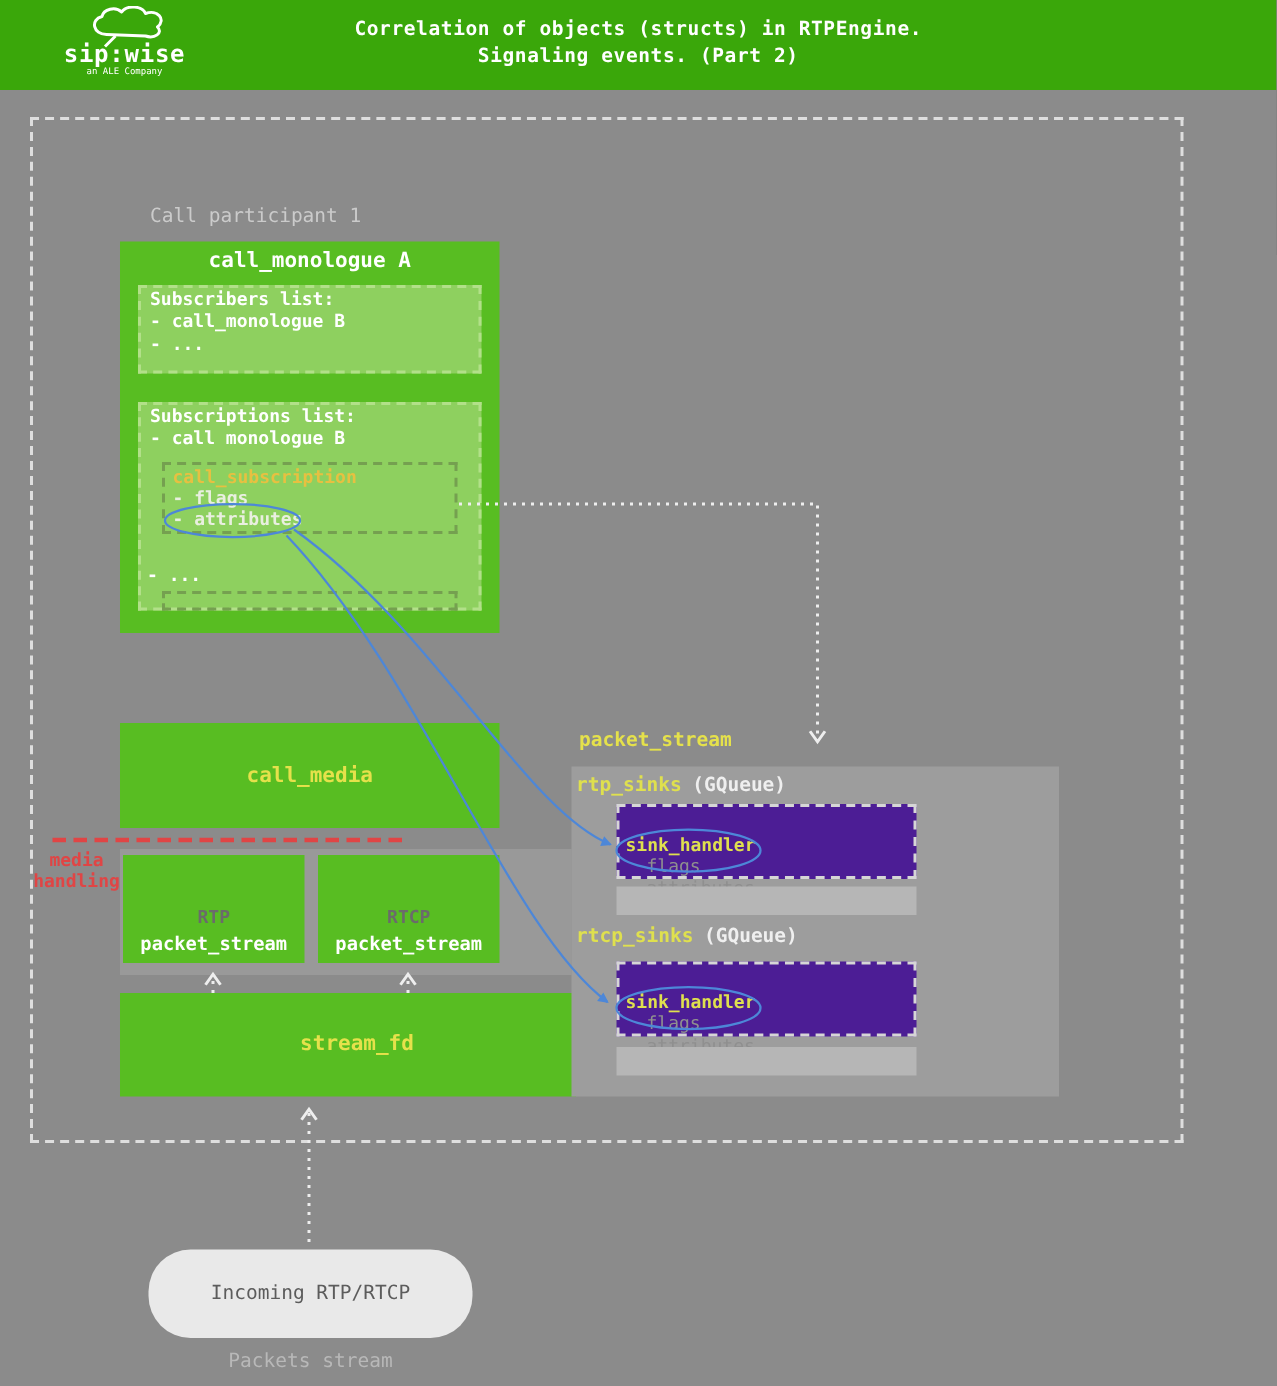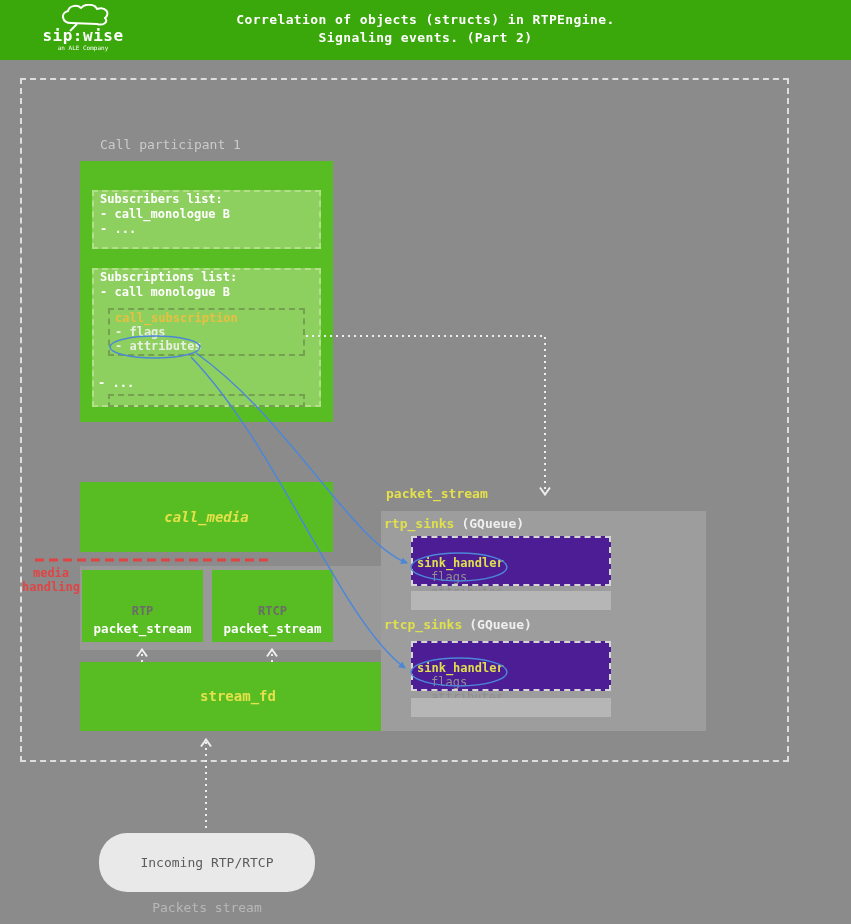--- a/index.html
+++ b/index.html
@@ -35,21 +35,21 @@
 
   .call-subscription { left:108px; top:308px; width:197px; height:48px;
                        border:2px dashed #75a050; padding:1px 5px; }
   .cs-title { color:#e7c041; font-weight:bold; font-size:12px; line-height:14px; }
   .cs-line  { color:#e9efe0; font-weight:bold; font-size:12px; line-height:14px; }
   .subs-more { left:98px; top:376px; font-size:12px; font-weight:bold; color:#ffffff; }
   .empty-sub { left:108px; top:394px; width:197px; height:13px; border:2px dashed #75a050; }
 
   .call-media { left:80px; top:482px; width:253px; height:70px; }
   .cm-title { width:100%; line-height:70px; text-align:center; color:#e5e14b;
-              font-weight:bold; font-size:14px;font-style:italic; }
+              font-weight:bold; font-size:14px; }
 
   .media-lbl { left:20px; top:566px; width:62px; text-align:center; color:#e04545;
                font-weight:bold; font-size:12px; line-height:14px; }
 
   .ps-gray { left:80px; top:566px; width:301px; height:84px; background:#999999; }
   .ps-box { width:121px; height:72px; text-align:center; padding-top:8px; }
   .rtp-box  { left:82px;  top:570px; }
   .rtcp-box { left:212px; top:570px; }
   .ps-label { color:#6b6b6b; font-size:12px; font-weight:bold;margin-top:26px; }
   .ps-title { color:#ffffff; font-weight:bold; font-size:12.5px; margin-top:3px; }
@@ -101,20 +101,21 @@
       <div>Correlation of objects (structs) in RTPEngine.</div>
       <div>Signaling events. (Part 2)</div>
     </div>
   </div>
 
   <div class="abs outer-dashed"></div>
 
   <div class="abs lbl-participant">Call participant 1</div>
 
   <div class="abs box-green monologue"></div>
+  <div class="abs monologue-title">call_monologue A</div>
 
   <div class="abs inner-green subscribers">
     <div class="inner-line">Subscribers list:</div>
     <div class="inner-line">- call_monologue B</div>
     <div class="inner-line">- ...</div>
   </div>
 
   <div class="abs inner-green subscriptions">
     <div class="inner-line">Subscriptions list:</div>
     <div class="inner-line">- call monologue B</div>

